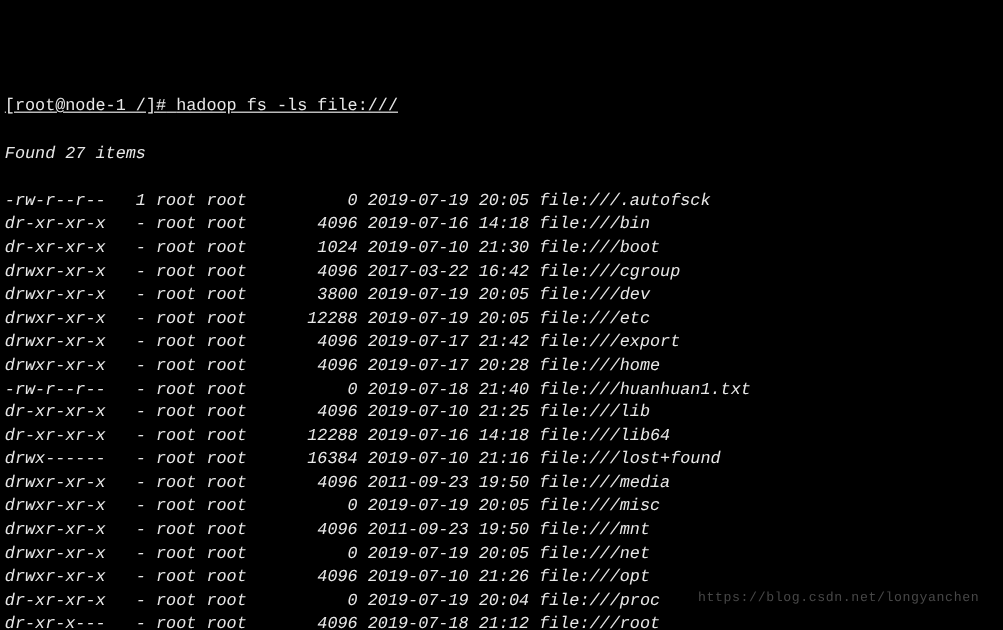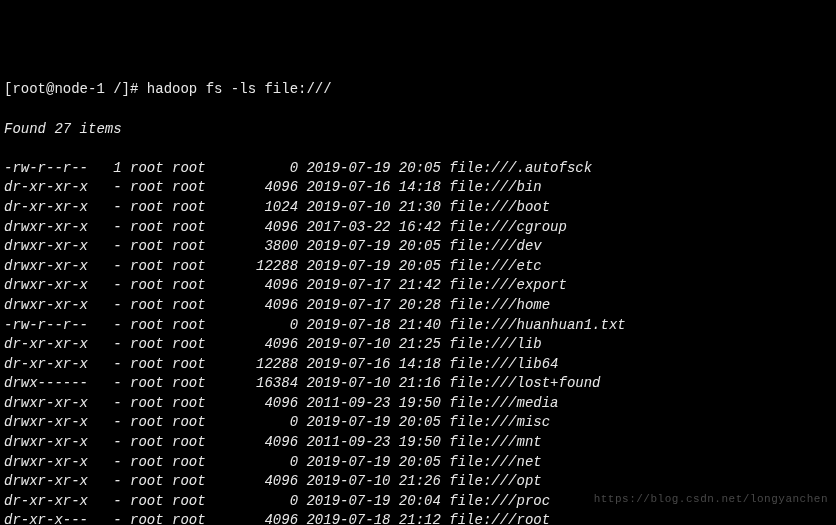--- a/index.html
+++ b/index.html
@@ -14,24 +14,25 @@
       font-size: 14px;
       line-height: 1.4;
       padding: 2px 4px;
       width: 836px;
       height: 525px;
       overflow: hidden;
       white-space: pre;
     }
     .prompt-line {
       display: block;
+      text-decoration: underline;
     }
     .watermark {
       position: absolute;
-      right: 8px;
+      right: 20px;
       bottom: 18px;
       color: #666;
       font-size: 11px;
       opacity: 0.7;
       letter-spacing: 0.5px;
     }
     .row {
       display: block;
       font-style: italic;
     }

